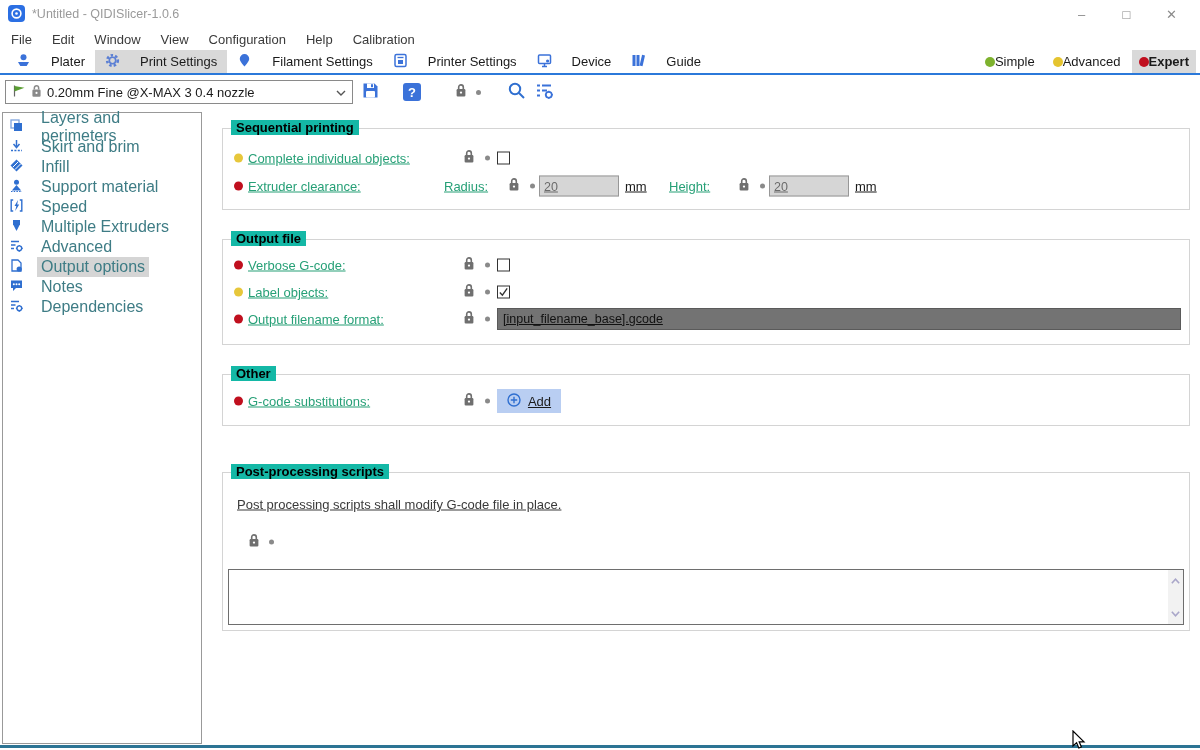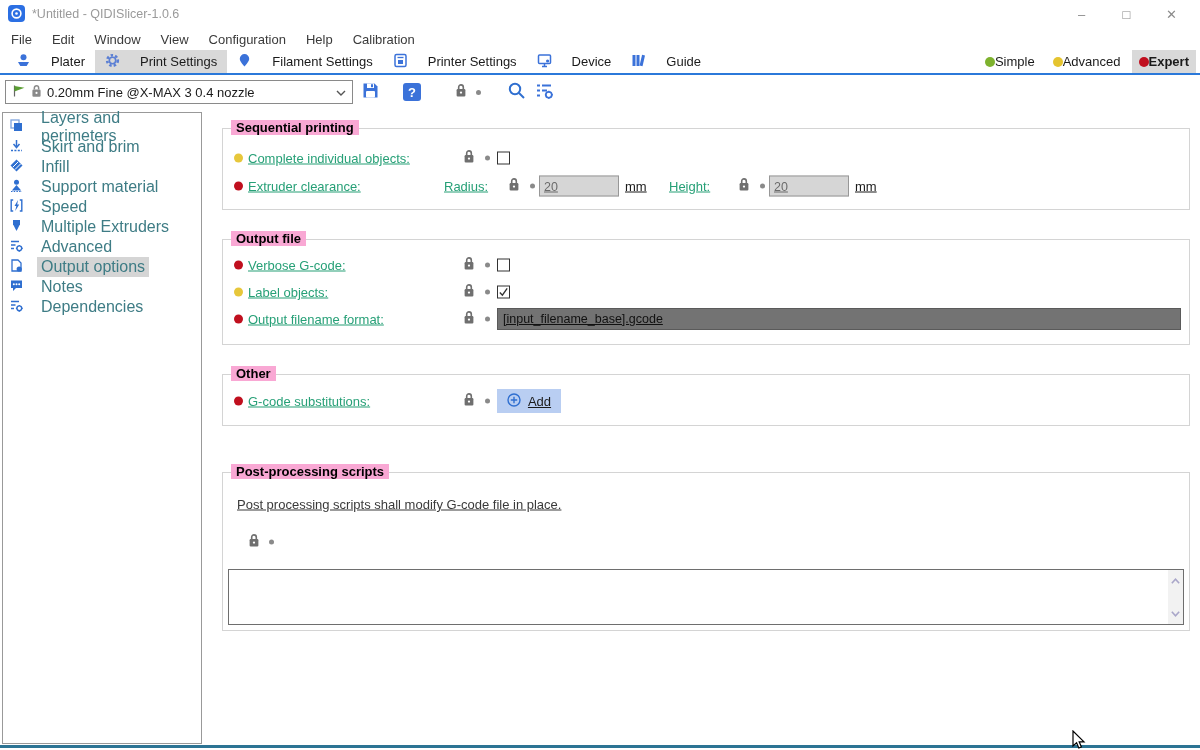--- a/index.html
+++ b/index.html
@@ -47,21 +47,21 @@
   
   #sidebar { position:absolute; left:2px; top:112px; width:200px; height:632px;
     border:1px solid #999; background:#fff; padding-top:4px; }
   .side-item { display:flex; align-items:center; gap:14px; height:20px; padding-left:7px;
     font-size:16px; color:#3e7c85; }
   .side-item .lbl { padding:1px 4px; }
   .side-item.selected .lbl { background:#d5d5d5; }
 
   
   .groupbox { position:absolute; left:222px; width:968px; border:1px solid #d4d4d4; background:#fff; }
-  .legend { position:absolute; top:-9px; left:8px; background:#f9a8d4; padding:0 5px;
+  .legend { position:absolute; top:-9px; left:8px; background:#14b8a6; padding:0 5px;
     font-weight:bold; font-size:13px; color:#000; }
   .row { position:absolute; left:0; width:100%; height:22px; }
   .row > * { position:absolute; top:50%; transform:translateY(-50%);text-decoration:underline; }
   .bullet { width:9px; height:9px; border-radius:50%; display:inline-block; }
   .b-yellow { background:#e7c73b; }
   .b-red { background:#c00f1e; }
   .opt-label { color:#27a077; font-size:13px; white-space:nowrap; }
   .plain { color:#1a1a1a; font-size:13px; }
   .checkbox { width:13px; height:13px; border:1px solid #333; background:#fff;
     display:flex; align-items:center; justify-content:center; }

